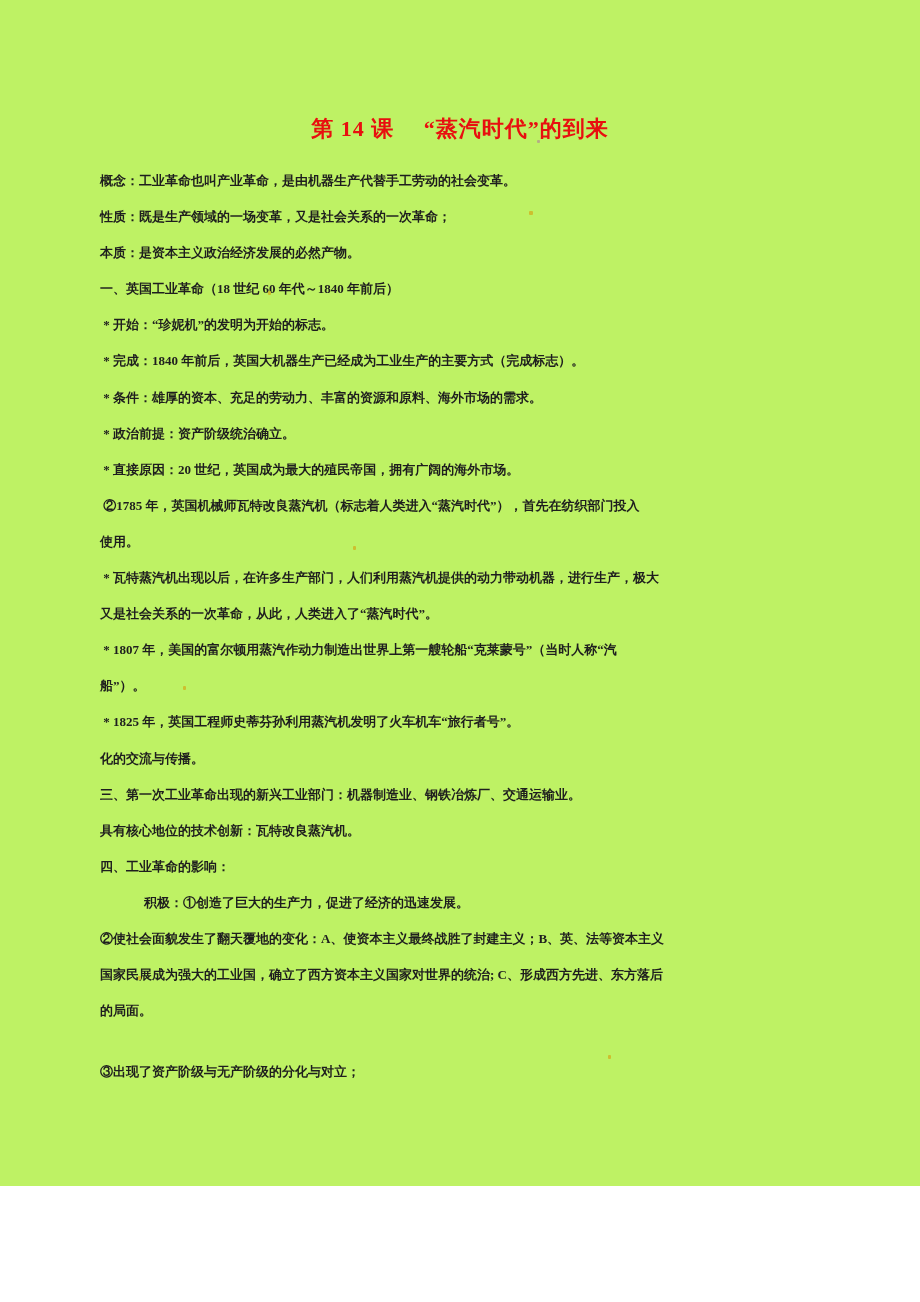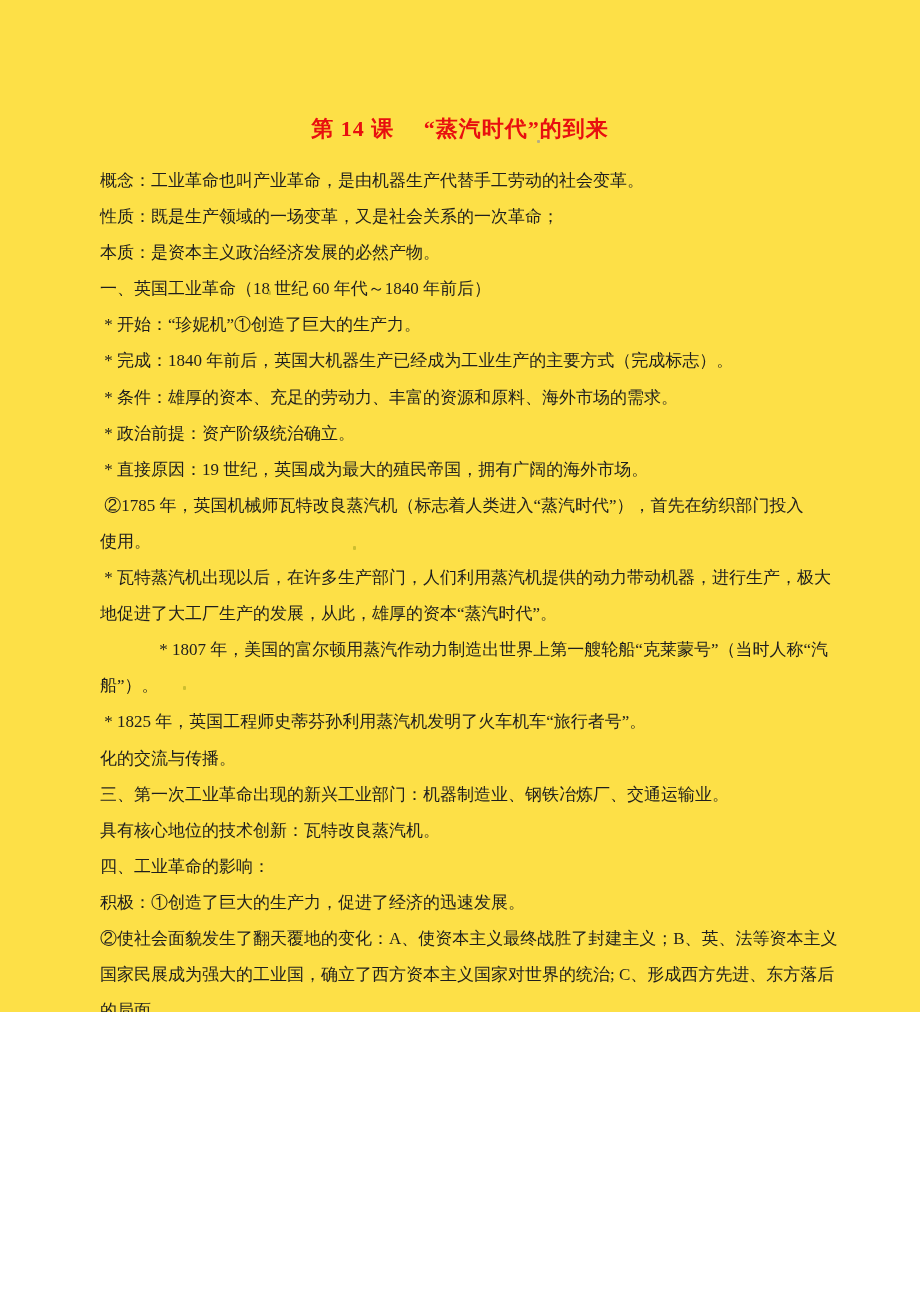--- a/index.html
+++ b/index.html
@@ -4,22 +4,22 @@
 <style>
   html, body { margin: 0; padding: 0; }
   body {
     width: 920px;
     background: #ffffff;
     font-family: "Liberation Serif", "DejaVu Serif", serif;
   }
   .page {
     position: relative;
     width: 920px;
-    height: 1012px;
-    background: #fde047;
+    height: 1186px;
+    background: #bef264;
     overflow: hidden;
   }
   .title {
     position: absolute;
     top: 112px;
     left: 0;
     right: 0;
     margin: 0;
     text-align: center;
     font-size: 22px;
@@ -28,25 +28,26 @@
     letter-spacing: 1px;
     color: #e80f0f;
   }
   .body-text {
     position: absolute;
     top: 163px;
     left: 100px;
     width: 728px;
   }
   .line {
-    font-size: 17px;
+    font-size: 13px;
     line-height: 36.1px;
     height: 36.1px;
     color: #1e1e1e;
     white-space: pre;
+    font-weight: bold;
   }
   
   .line:nth-child(25) { margin-top: 25px; }
   .line:nth-child(28) { margin-top: -8px; }
   .artifact {
     position: absolute;
     border-radius: 1px;
     pointer-events: none;
   }
 </style>
@@ -54,37 +55,37 @@
 <body>
 
 <div class="page">
   <h1 class="title" style="color: rgb(232, 15, 15);">第 14 课　 “蒸汽时代”的到来</h1>
 
   <div class="body-text" id="lines-container">
       <div class="line" style="color: rgb(30, 30, 30);">概念：工业革命也叫产业革命，是由机器生产代替手工劳动的社会变革。</div>
       <div class="line" style="color: rgb(30, 30, 30);">性质：既是生产领域的一场变革，又是社会关系的一次革命；</div>
       <div class="line" style="color: rgb(30, 30, 30);">本质：是资本主义政治经济发展的必然产物。</div>
       <div class="line" style="color: rgb(30, 30, 30);">一、英国工业革命（18 世纪 60 年代～1840 年前后）</div>
-      <div class="line" style="color: rgb(30, 30, 30);"> * 开始：“珍妮机”①创造了巨大的生产力。</div>
+      <div class="line" style="color: rgb(30, 30, 30);"> * 开始：“珍妮机”的发明为开始的标志。</div>
       <div class="line" style="color: rgb(30, 30, 30);"> * 完成：1840 年前后，英国大机器生产已经成为工业生产的主要方式（完成标志）。</div>
       <div class="line" style="color: rgb(30, 30, 30);"> * 条件：雄厚的资本、充足的劳动力、丰富的资源和原料、海外市场的需求。</div>
       <div class="line" style="color: rgb(30, 30, 30);"> * 政治前提：资产阶级统治确立。</div>
-      <div class="line" style="color: rgb(30, 30, 30);"> * 直接原因：19 世纪，英国成为最大的殖民帝国，拥有广阔的海外市场。</div>
+      <div class="line" style="color: rgb(30, 30, 30);"> * 直接原因：20 世纪，英国成为最大的殖民帝国，拥有广阔的海外市场。</div>
       <div class="line" style="color: rgb(30, 30, 30);"> ②1785 年，英国机械师瓦特改良蒸汽机（标志着人类进入“蒸汽时代”），首先在纺织部门投入</div>
       <div class="line" style="color: rgb(30, 30, 30);">使用。</div>
       <div class="line" style="color: rgb(30, 30, 30);"> * 瓦特蒸汽机出现以后，在许多生产部门，人们利用蒸汽机提供的动力带动机器，进行生产，极大</div>
-      <div class="line" style="color: rgb(30, 30, 30);">地促进了大工厂生产的发展，从此，雄厚的资本“蒸汽时代”。</div>
-      <div class="line" style="color: rgb(30, 30, 30); text-align: right;"> * 1807 年，美国的富尔顿用蒸汽作动力制造出世界上第一艘轮船“克莱蒙号”（当时人称“汽</div>
+      <div class="line" style="color: rgb(30, 30, 30);">又是社会关系的一次革命，从此，人类进入了“蒸汽时代”。</div>
+      <div class="line" style="color: rgb(30, 30, 30);"> * 1807 年，美国的富尔顿用蒸汽作动力制造出世界上第一艘轮船“克莱蒙号”（当时人称“汽</div>
       <div class="line" style="color: rgb(30, 30, 30);">船”）。</div>
       <div class="line" style="color: rgb(30, 30, 30);"> * 1825 年，英国工程师史蒂芬孙利用蒸汽机发明了火车机车“旅行者号”。</div>
       <div class="line" style="color: rgb(30, 30, 30);">化的交流与传播。</div>
       <div class="line" style="color: rgb(30, 30, 30);">三、第一次工业革命出现的新兴工业部门：机器制造业、钢铁冶炼厂、交通运输业。</div>
       <div class="line" style="color: rgb(30, 30, 30);">具有核心地位的技术创新：瓦特改良蒸汽机。</div>
       <div class="line" style="color: rgb(30, 30, 30);">四、工业革命的影响：</div>
-      <div class="line" style="color: rgb(30, 30, 30);">积极：①创造了巨大的生产力，促进了经济的迅速发展。</div>
+      <div class="line" style="color: rgb(30, 30, 30); margin-left: 44px;">积极：①创造了巨大的生产力，促进了经济的迅速发展。</div>
       <div class="line" style="color: rgb(30, 30, 30);">②使社会面貌发生了翻天覆地的变化：A、使资本主义最终战胜了封建主义；B、英、法等资本主义</div>
       <div class="line" style="color: rgb(30, 30, 30);">国家民展成为强大的工业国，确立了西方资本主义国家对世界的统治; C、形成西方先进、东方落后</div>
       <div class="line" style="color: rgb(30, 30, 30);">的局面。</div>
       <div class="line" style="color: rgb(30, 30, 30);">③出现了资产阶级与无产阶级的分化与对立；</div>
     </div>
 
   <div id="artifacts-container">
       <span class="artifact" style="left: 537px; top: 140px; width: 3px; height: 3px; background: rgb(181, 174, 133);"></span>
       <span class="artifact" style="left: 529px; top: 211px; width: 4px; height: 4px; background: rgb(205, 191, 47);"></span>
       <span class="artifact" style="left: 268px; top: 291px; width: 3px; height: 4px; background: rgb(205, 191, 47);"></span>

